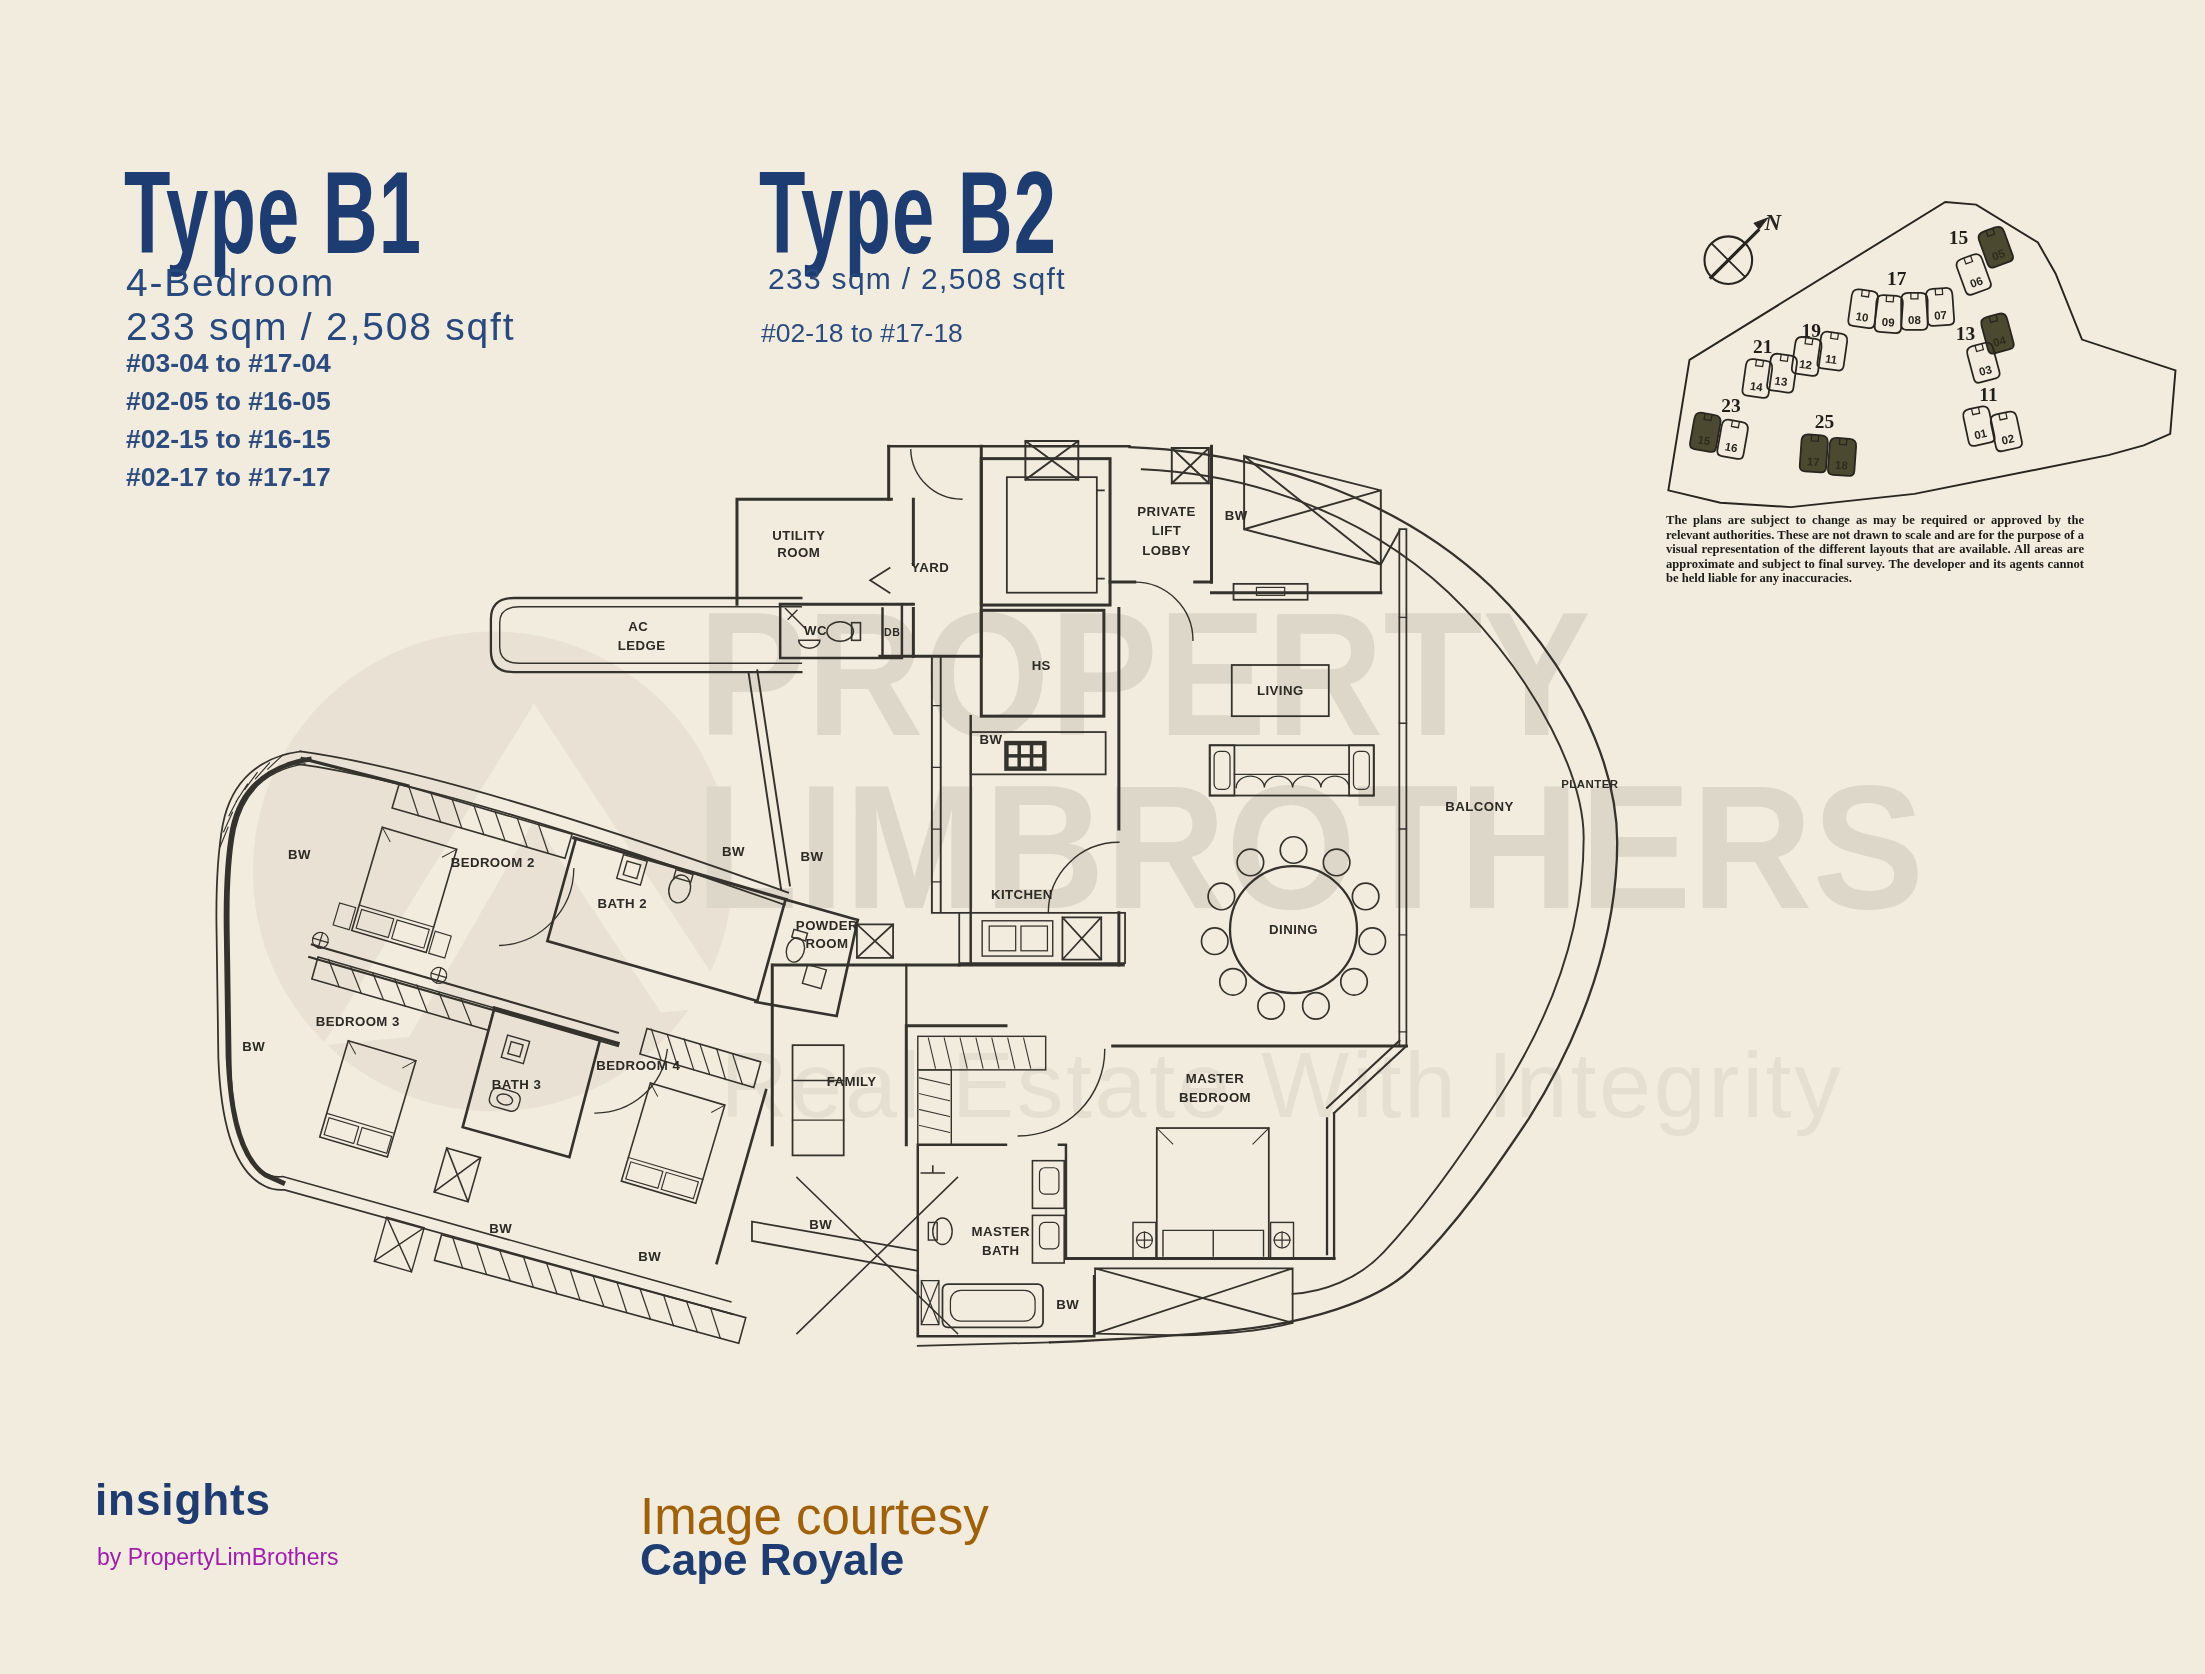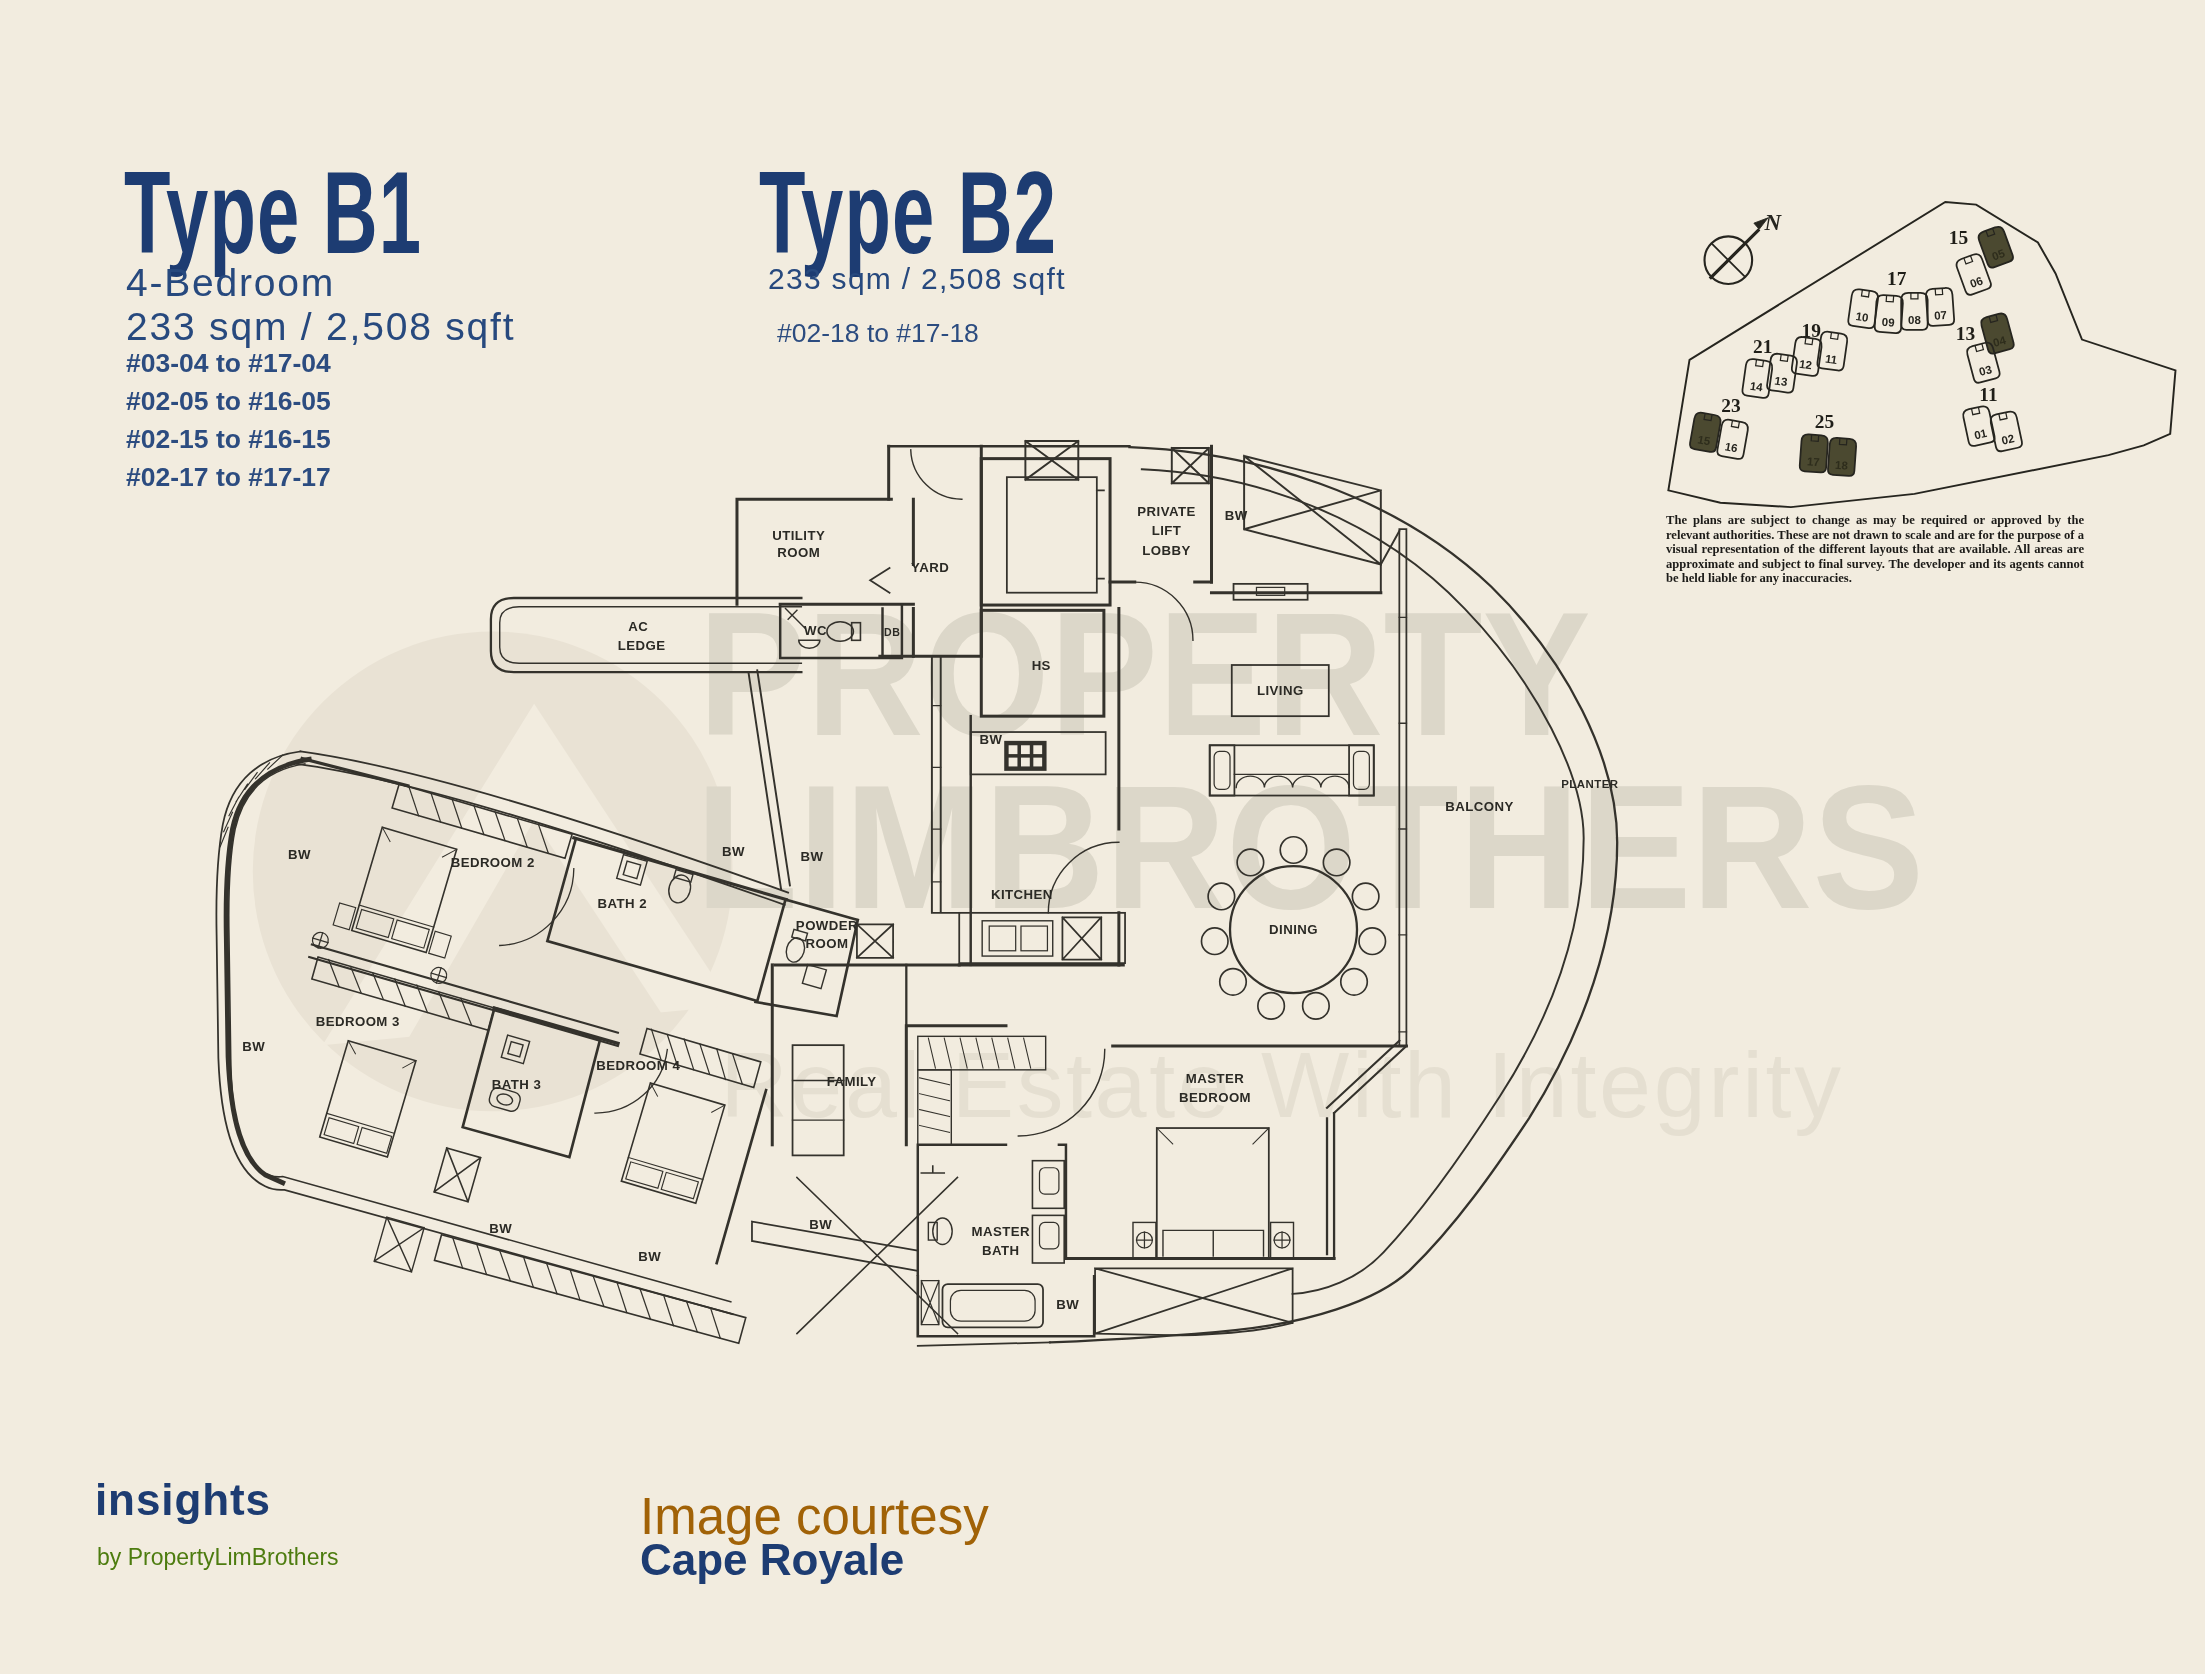--- a/index.html
+++ b/index.html
@@ -15,27 +15,27 @@
 <div class="abs h1" style="left:124px;top:146px;">Type B1</div>
 
 <div class="abs sub" style="left:126px;top:261px;">4-Bedroom<br>233 sqm / 2,508 sqft</div>
 
 <div class="abs units" style="left:126px;top:344px;">#03-04 to #17-04<br>#02-05 to #16-05<br>#02-15 to #16-15<br>#02-17 to #17-17</div>
 
 <div class="abs h1" style="left:759px;top:146px;">Type B2</div>
 
 <div class="abs" style="left:768px;top:262px;font-size:30px;color:#27497e;letter-spacing:1.3px;">233 sqm / 2,508 sqft</div>
 
-<div class="abs" style="left:761px;top:318px;font-size:26.5px;color:#2c4c80;margin-left:16px;">#02-18 to #17-18</div>
+<div class="abs" style="left:761px;top:318px;font-size:26.5px;color:#2c4c80;">#02-18 to #17-18</div>
 
 <div class="abs" style="left:1666px;top:513px;width:418px;font-family:'Liberation Serif',serif;font-weight:bold;font-size:12.6px;line-height:14.5px;color:#1c1b18;text-align:justify;">The plans are subject to change as may be required or approved by the relevant authorities. These are not drawn to scale and are for the purpose of a visual representation of the different layouts that are available. All areas are approximate and subject to final survey. The developer and its agents cannot be held liable for any inaccuracies.</div>
 
 <div class="abs" style="left:95px;top:1475px;font-size:44px;font-weight:bold;color:#1d3c72;letter-spacing:0.9px;">insights</div>
 
-<div class="abs" style="left:97px;top:1544px;font-size:23px;color:#4d7c0f;">by PropertyLimBrothers</div>
+<div class="abs" style="left:97px;top:1544px;font-size:23px;color:#a21caf;">by PropertyLimBrothers</div>
 
 <div class="abs" style="left:640px;top:1487px;font-size:51px;color:#a16207;">Image courtesy</div>
 
 <div class="abs" style="left:640px;top:1535px;font-size:44px;font-weight:bold;color:#1d3c72;">Cape Royale</div>
 
 <svg class="abs" style="left:0;top:0;" width="2206" height="1674" viewBox="0 0 2500 1898" fill="none">
 
 <g id="watermark">
 
   <circle cx="558" cy="988" r="272" fill="#e9e2d4"></circle>

